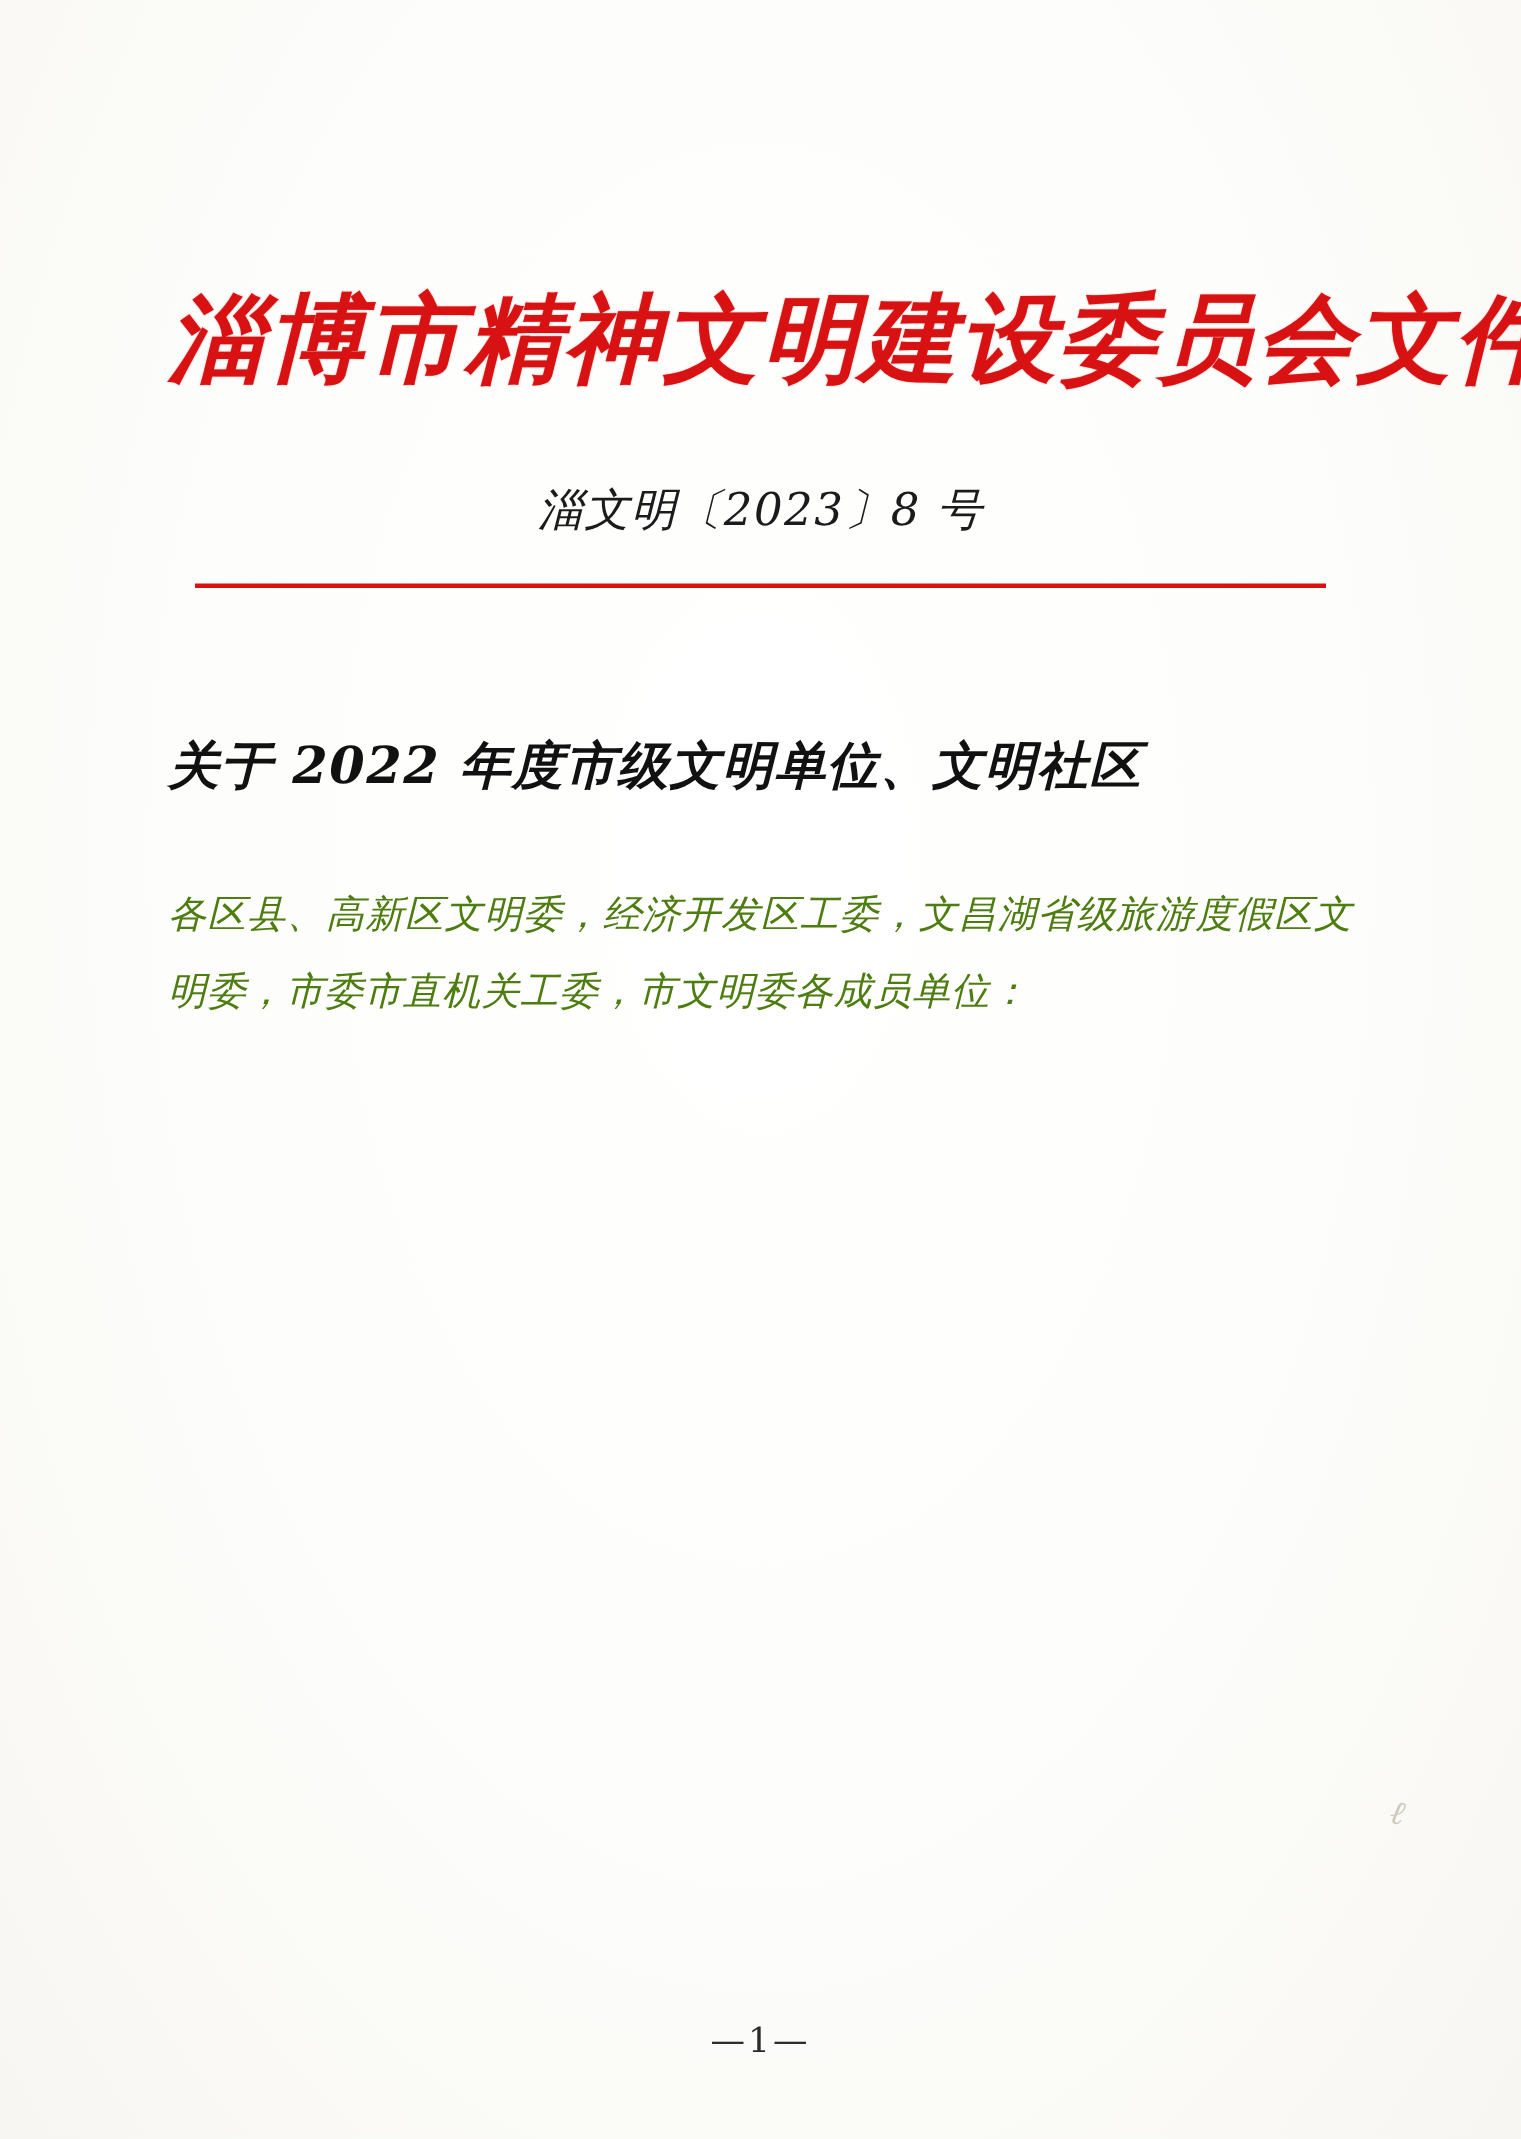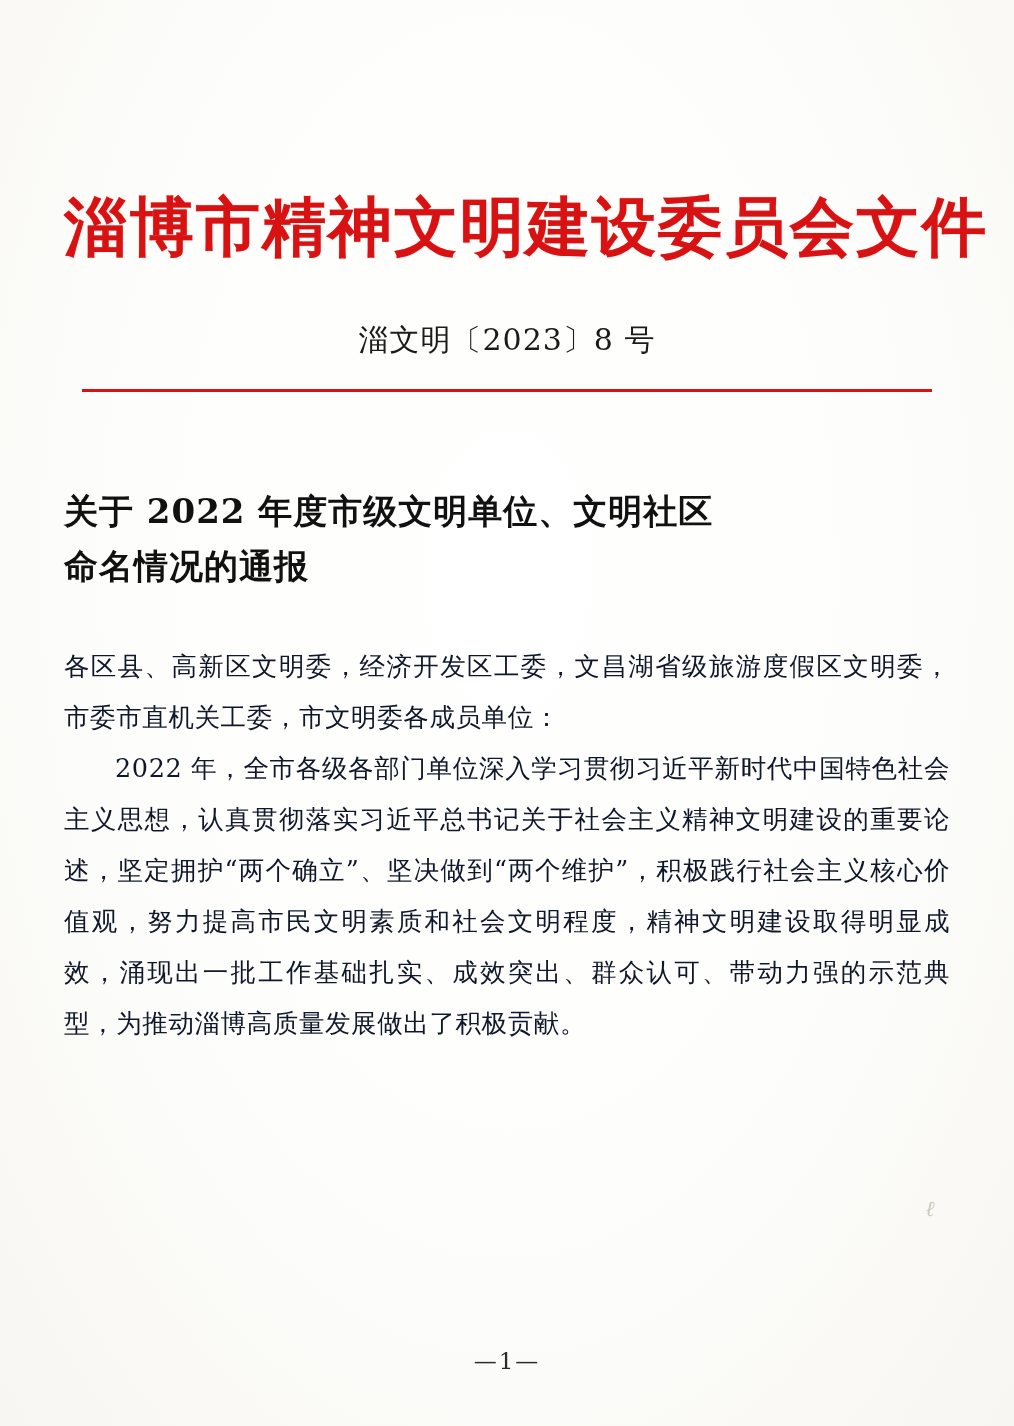--- a/index.html
+++ b/index.html
@@ -18,22 +18,23 @@
   
   .paper {
     position: absolute;
     inset: 0;
     background:
       radial-gradient(ellipse at 50% 40%, #ffffff 0%, #fdfdfb 55%, #f7f6f2 100%);
   }
   .page {
     position: absolute;
     inset: 0;
-    padding: 0 64px;
+    padding: 0 112px;
     box-sizing: border-box;
+    font-style: italic;
   }
 
   
   .masthead {
     margin-top: 192px;
     text-align: center;
     color: #d81212;
     font-family: "DejaVu Serif", "Liberation Serif", serif;
     font-weight: 700;
     font-size: 64px;
@@ -70,21 +71,21 @@
   .title .line { display: block; }
 
   
   .body-text {
     margin-top: 46px;
     font-size: 25.5px;
     line-height: 2.0;
     letter-spacing: 0.6px;
     text-align: justify;
     text-justify: inter-ideograph;
-    color: #0f172a;
+    color: #4d7c0f;
   }
   .para { margin: 0 0 0 0; }
   .para.indent { text-indent: 2em; }
 
   
   .footer {
     position: absolute;
     left: 0;
     right: 0;
     bottom: 52px;
@@ -113,25 +114,23 @@
 <div class="page">
 
   <div class="masthead">淄博市精神文明建设委员会文件</div>
 
   <div class="doc-number">淄文明〔2023〕8 号</div>
 
   <div class="red-rule"></div>
 
   <div class="title">
     <span class="line">关于 2022 年度市级文明单位、文明社区</span>
-    <span class="line">命名情况的通报</span>
   </div>
 
   <div class="body-text">
     <p class="para">各区县、高新区文明委，经济开发区工委，文昌湖省级旅游度假区文明委，市委市直机关工委，市文明委各成员单位：</p>
-    <p class="para indent">2022 年，全市各级各部门单位深入学习贯彻习近平新时代中国特色社会主义思想，认真贯彻落实习近平总书记关于社会主义精神文明建设的重要论述，坚定拥护“两个确立”、坚决做到“两个维护”，积极践行社会主义核心价值观，努力提高市民文明素质和社会文明程度，精神文明建设取得明显成效，涌现出一批工作基础扎实、成效突出、群众认可、带动力强的示范典型，为推动淄博高质量发展做出了积极贡献。</p>
   </div>
 
   <div class="smudge smudge-a">ℓ</div>
   <div class="smudge smudge-b">&nbsp;</div>
 </div>
 
 <div class="footer">—1—</div>
 
 </body></html>

